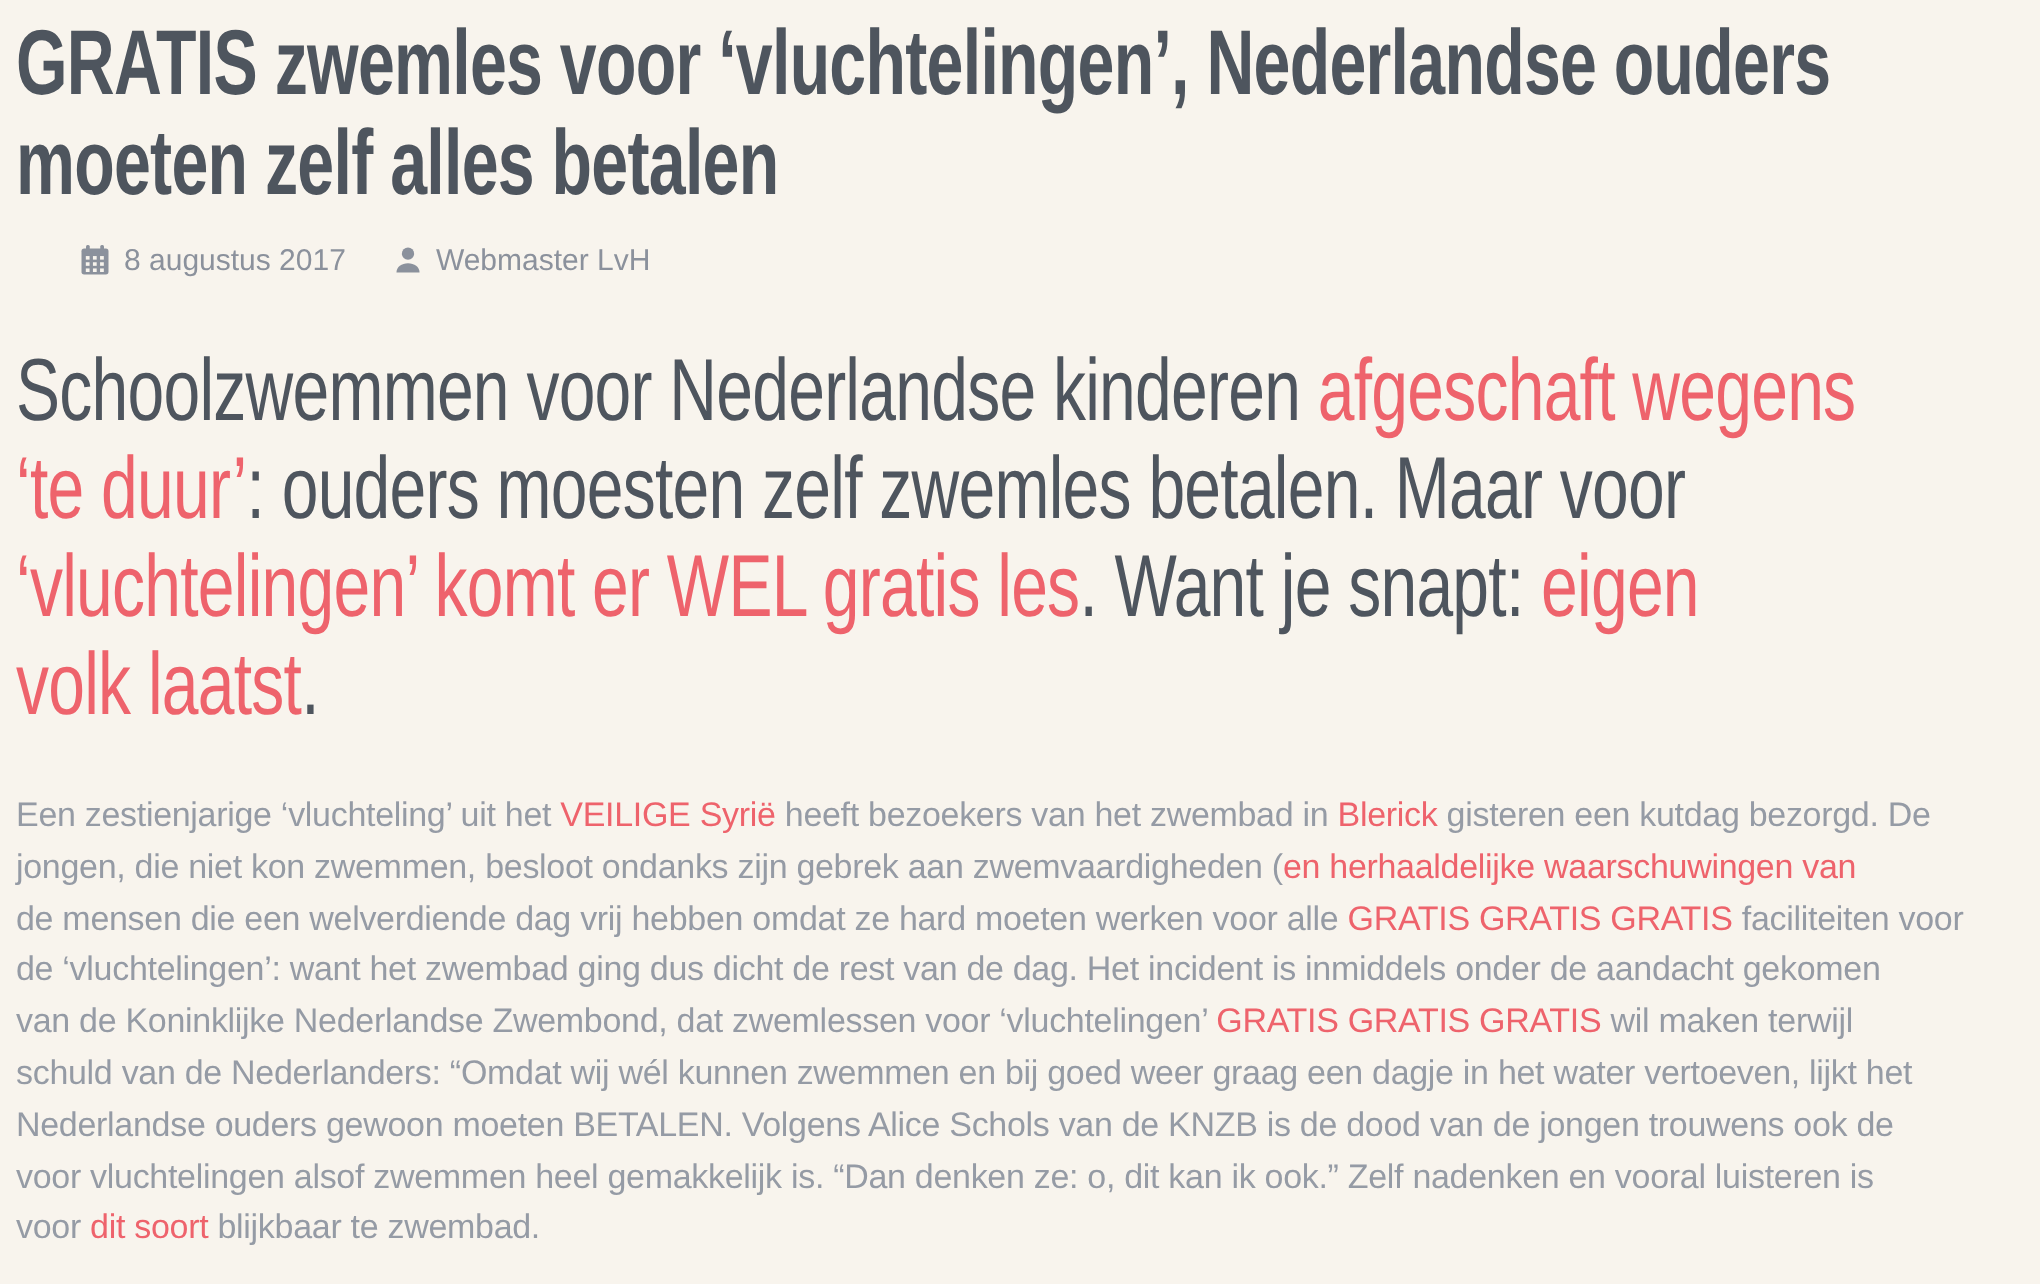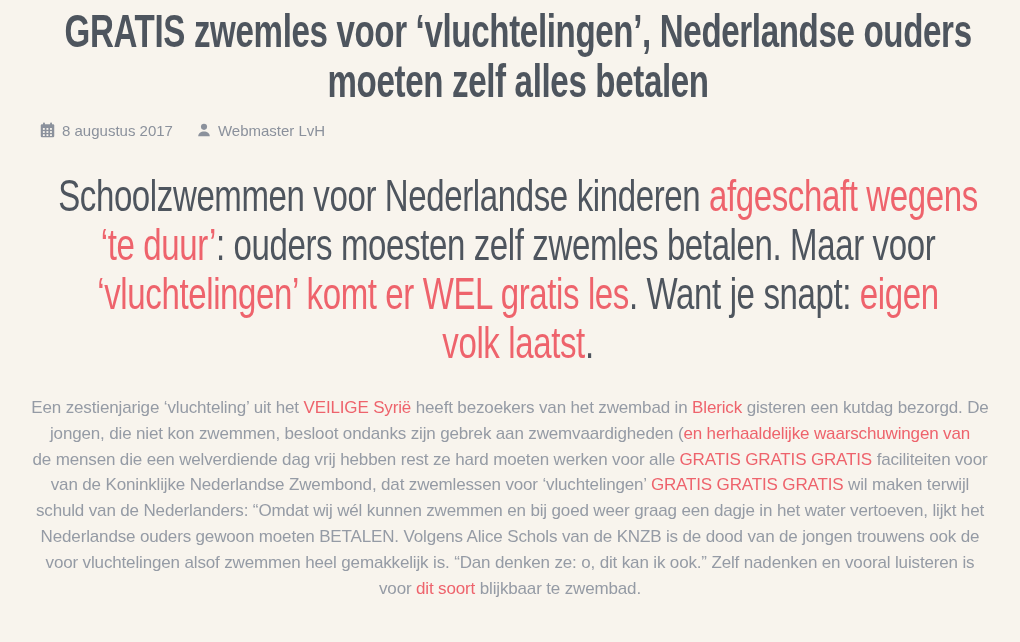--- a/index.html
+++ b/index.html
@@ -9,21 +9,21 @@
     --body-text:#959ba5;
     --meta-text:#8b919c;
   }
   *{box-sizing:border-box;}
   html,body{margin:0;padding:0;}
   body{
     width:1020px;height:642px;overflow:hidden;
     background:var(--bg);
     font-family:"Liberation Sans", sans-serif;
   }
-  .page{padding:6px 8px 0 8px;width:1020px;text-align:center;}
+  .page{padding:6px 8px 0 8px;width:1020px;}
 
   
   .title-wrap{
     width:1417px;
     transform:scaleX(0.72);
     transform-origin:0 0;
   }
   .title-line{
     font-size:46px;line-height:50px;font-weight:700;
     color:var(--heading);white-space:nowrap;letter-spacing:-0.5px;
@@ -107,21 +107,22 @@
   <div class="intro-wrap">
       <div class="intro-line"><span>Schoolzwemmen voor Nederlandse kinderen </span><span class="link">afgeschaft wegens</span></div>
       <div class="intro-line"><span class="link">‘te duur’</span><span>: ouders moesten zelf zwemles betalen. Maar voor</span></div>
       <div class="intro-line"><span class="link">‘vluchtelingen’ komt er WEL gratis les</span><span>. Want je snapt: </span><span class="link">eigen</span></div>
       <div class="intro-line"><span class="link">volk laatst</span><span>.</span></div>
     </div>
 
   <div class="body-wrap">
       <div class="body-line"><span>Een zestienjarige ‘vluchteling’ uit het </span><span class="link">VEILIGE Syrië</span><span> heeft bezoekers van het zwembad in </span><span class="link">Blerick</span><span> gisteren een kutdag bezorgd. De</span></div>
       <div class="body-line"><span>jongen, die niet kon zwemmen, besloot ondanks zijn gebrek aan zwemvaardigheden (</span><span class="link">en herhaaldelijke waarschuwingen van</span></div>
-      <div class="body-line"><span>de mensen die een welverdiende dag vrij hebben rest ze hard moeten werken voor alle </span><span class="link">GRATIS GRATIS GRATIS</span><span> faciliteiten voor</span></div>
+      <div class="body-line"><span>de mensen die een welverdiende dag vrij hebben omdat ze hard moeten werken voor alle </span><span class="link">GRATIS GRATIS GRATIS</span><span> faciliteiten voor</span></div>
+      <div class="body-line"><span>de ‘vluchtelingen’: want het zwembad ging dus dicht de rest van de dag. Het incident is inmiddels onder de aandacht gekomen</span></div>
       <div class="body-line"><span>van de Koninklijke Nederlandse Zwembond, dat zwemlessen voor ‘vluchtelingen’ </span><span class="link">GRATIS GRATIS GRATIS</span><span> wil maken terwijl</span></div>
       <div class="body-line"><span>schuld van de Nederlanders: “Omdat wij wél kunnen zwemmen en bij goed weer graag een dagje in het water vertoeven, lijkt het</span></div>
       <div class="body-line"><span>Nederlandse ouders gewoon moeten BETALEN. Volgens Alice Schols van de KNZB is de dood van de jongen trouwens ook de</span></div>
       <div class="body-line"><span>voor vluchtelingen alsof zwemmen heel gemakkelijk is. “Dan denken ze: o, dit kan ik ook.” Zelf nadenken en vooral luisteren is</span></div>
       <div class="body-line"><span>voor </span><span class="link">dit soort</span><span> blijkbaar te zwembad.</span></div>
     </div>
 
 </div>
 
 </body></html>

